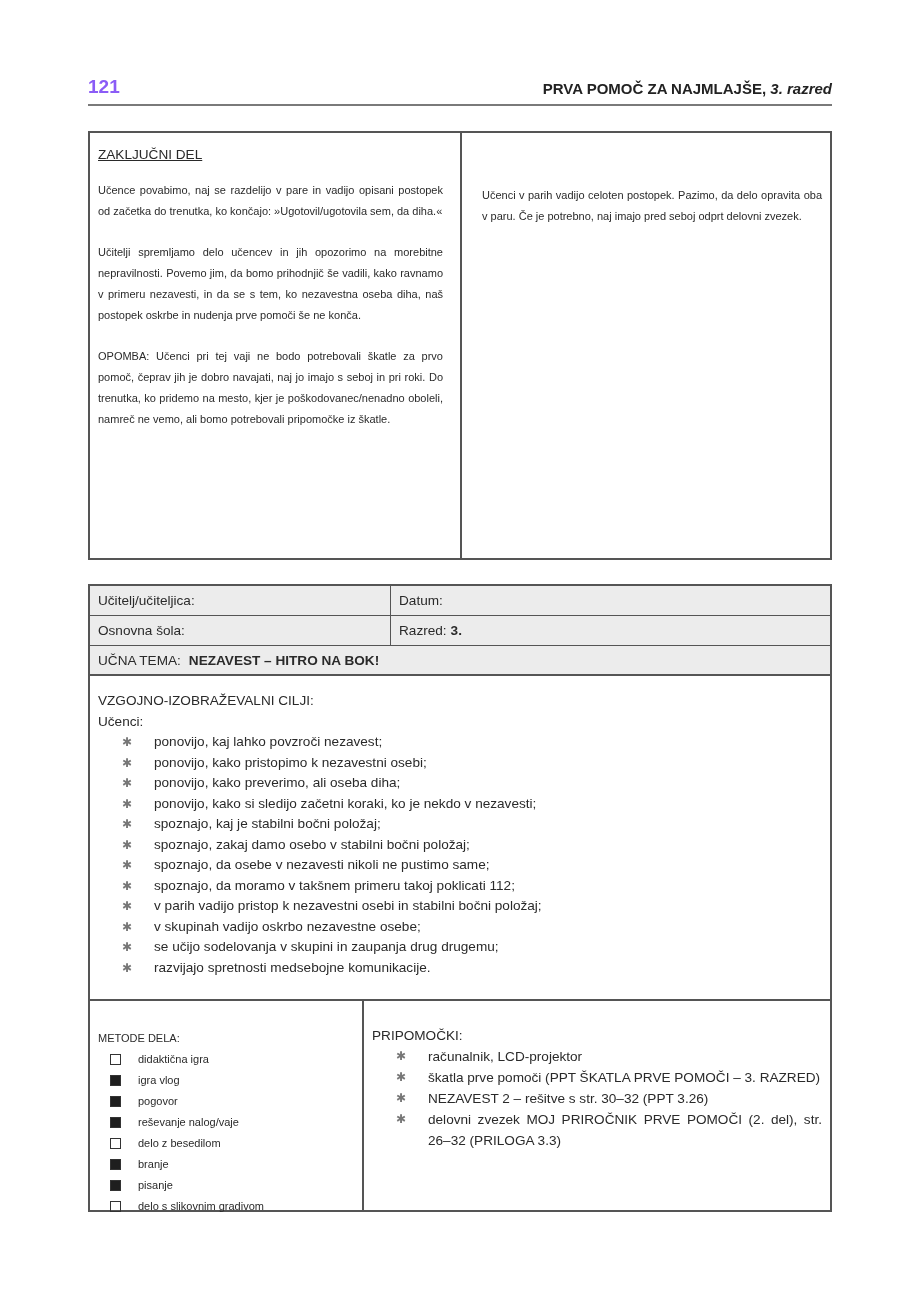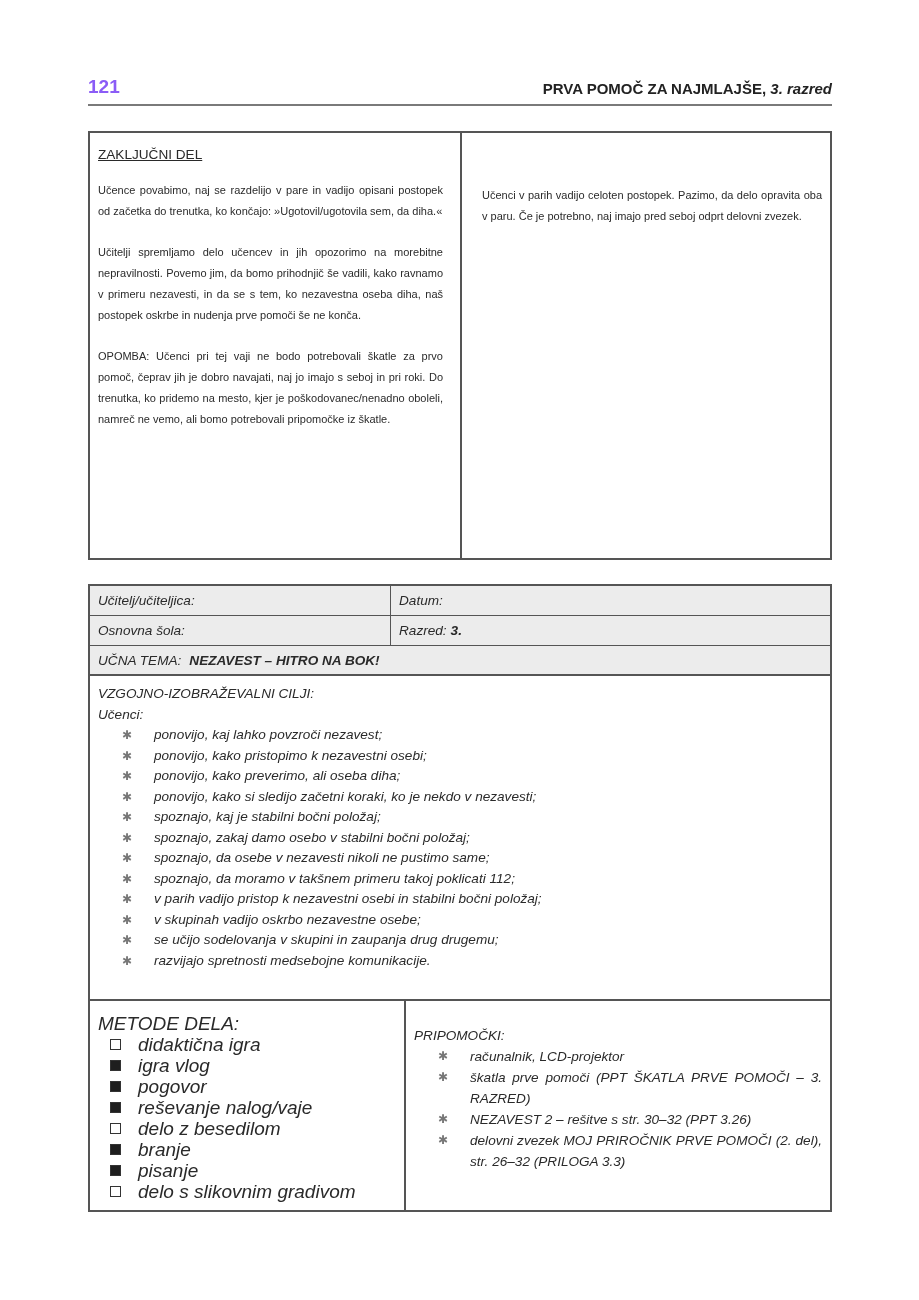--- a/index.html
+++ b/index.html
@@ -33,44 +33,44 @@
   }
   .para {
     font-size: 11px; line-height: 21px; text-align: justify; margin: 0 0 20px 0; color: #2a2a2a;
   }
   .section-title {
     font-size: 13.6px; text-decoration: underline; margin: 0 0 18px 0; color: #2a2a2a;
   }
 
   .box2 {
     position: absolute; left: 88px; top: 584px; width: 744px; height: 628px;
-    border: 2px solid #555; box-sizing: border-box; font-style: italic;
+    border: 2px solid #555; box-sizing: border-box;
   }
   .row {
     display: flex; border-bottom: 1px solid #555; background: #ececec; height: 30px; box-sizing: border-box;
     font-size: 13.6px; align-items: center;
   }
   .cell { padding: 0 8px; height: 100%; display: flex; align-items: center; box-sizing: border-box; }
   .cell + .cell { border-left: 1px solid #555; }
   .w1 { width: 300px; }
   .w2 { width: 110px; }
   .row b { font-weight: bold; margin-left: 4px; }
 
   .goals {
-    padding: 8px 8px 6px 8px; border-bottom: 2px solid #555; font-size: 13.6px; line-height: 20.5px; height: 325px; box-sizing: border-box;
+    padding: 15px 8px 6px 8px; border-bottom: 2px solid #555; font-size: 13.6px; line-height: 20.5px; height: 325px; box-sizing: border-box;
   }
   .goal-list, .aid-list { list-style: none; margin: 0; padding: 0 0 0 22px; }
   .goal-list li, .aid-list li { position: relative; padding-left: 34px; }
   .goal-list li .star, .aid-list li .star {
     position: absolute; left: 2px; top: 0; color: #777; font-size: 12px;
   }
 
   .bottom { display: flex; height: 210px; }
   .methods {
-    width: 316px; border-right: 2px solid #555; box-sizing: border-box; padding: 12px 8px; font-size: 19px; line-height: 21px;
+    width: 274px; border-right: 2px solid #555; box-sizing: border-box; padding: 27px 8px; font-size: 11px; line-height: 21px;
   }
   .methods ul { list-style: none; margin: 0; padding: 0 0 0 12px; }
   .methods li { display: flex; align-items: center; }
   .chk {
     width: 11px; height: 11px; border: 1px solid #333; box-sizing: border-box; margin-right: 17px; display: inline-block;
   }
   .chk.on { background: #1e1e1e; }
   .aids {
     flex: 1; padding: 24px 8px; font-size: 13.6px; line-height: 21px;
   }

